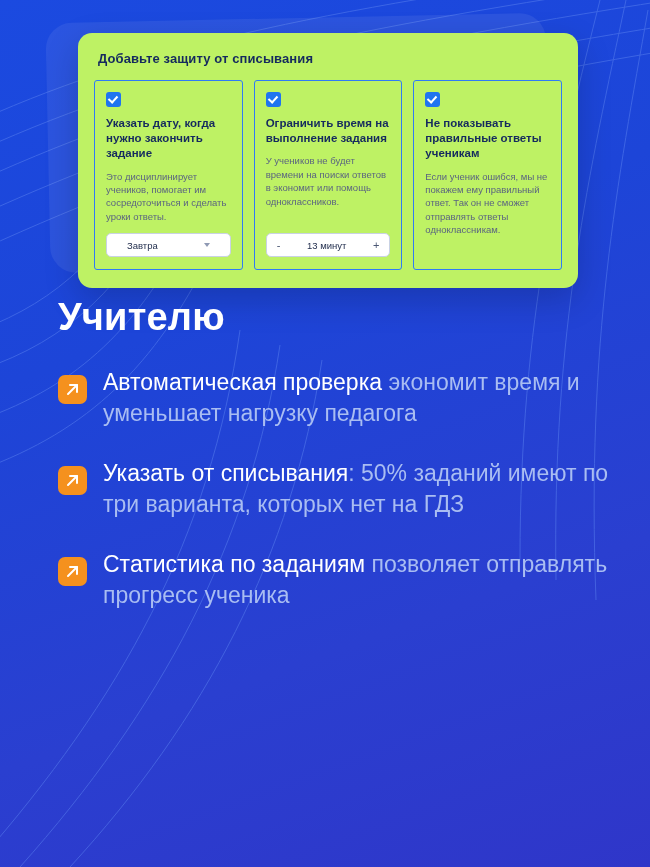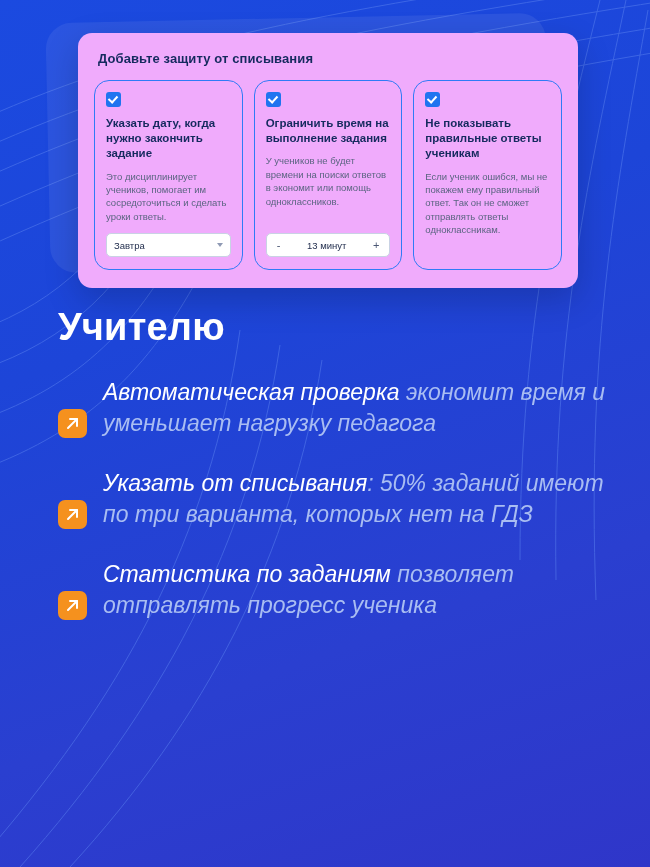--- a/index.html
+++ b/index.html
@@ -36,41 +36,41 @@
     background: rgba(255,255,255,0.07);
     transform: rotate(-1.2deg);
   }
 
   
   .card {
     position: absolute;
     left: 78px;
     top: 33px;
     width: 500px;
-    background: #f0abfc;
+    background: #bef264;
     border-radius: 14px;
     box-shadow: 0 12px 34px rgba(0,0,0,0.18);
     padding: 16px 16px 18px 16px;
     box-sizing: border-box;
   }
   .card-title {
     font-size: 13px;
     font-weight: bold;
     color: #152a5e;
     margin: 2px 0 14px 4px;
     letter-spacing: .1px;
   }
   .card-row {
     display: flex;
     gap: 11px;
   }
   .opt {
     flex: 1 1 0;
     border: 1.4px solid #2f7bf6;
-    border-radius: 15px;
+    border-radius: 3px;
     padding: 11px 11px 12px 11px;
     box-sizing: border-box;
     display: flex;
     flex-direction: column;
     min-height: 168px;
   }
   .checkbox {
     width: 15px;
     height: 15px;
     border-radius: 3px;
@@ -103,21 +103,21 @@
     flex: 1 1 auto;
   }
   .date-select {
     margin-top: 10px;
     border: 1px solid #c9d2e4;
     border-radius: 5px;
     height: 22px;
     display: flex;
     align-items: center;
     justify-content: space-between;
-    padding: 0 7px;
+    padding: 0 20px;
     font-size: 9.5px;
     color: #24304f;
     background: #fff;
   }
   .chev {
     width: 0; height: 0;
     border-left: 3.5px solid transparent;
     border-right: 3.5px solid transparent;
     border-top: 4px solid #8f9ab4;
   }
@@ -140,36 +140,35 @@
     line-height: 1;
     padding: 0 2px;
     user-select: none;
   }
   .stepper .sval { font-weight: normal; }
 
   
   .section {
     position: absolute;
     left: 58px;
-    top: 306px;
+    top: 296px;
     width: 556px;
   }
   .heading {
     font-size: 38px;
     font-weight: bold;
     color: #ffffff;
     margin: 0 0 28px 0;
     letter-spacing: .2px;
   }
   .bullet {
     display: flex;
     gap: 16px;
     margin-bottom: 30px;
-    align-items: flex-end;
-    font-style: italic;
+    align-items: flex-start;
   }
   .badge {
     flex: 0 0 auto;
     width: 29px;
     height: 29px;
     border-radius: 7px;
     background: #f5911e;
     margin-top: 8px;
     position: relative;
   }

